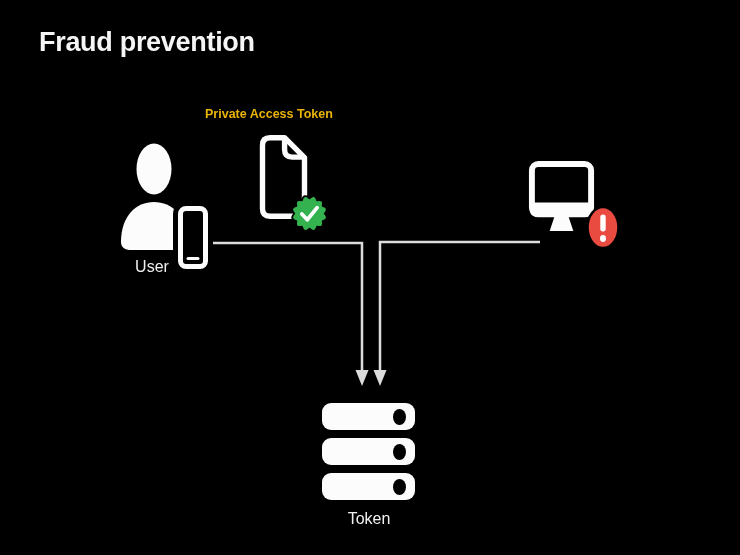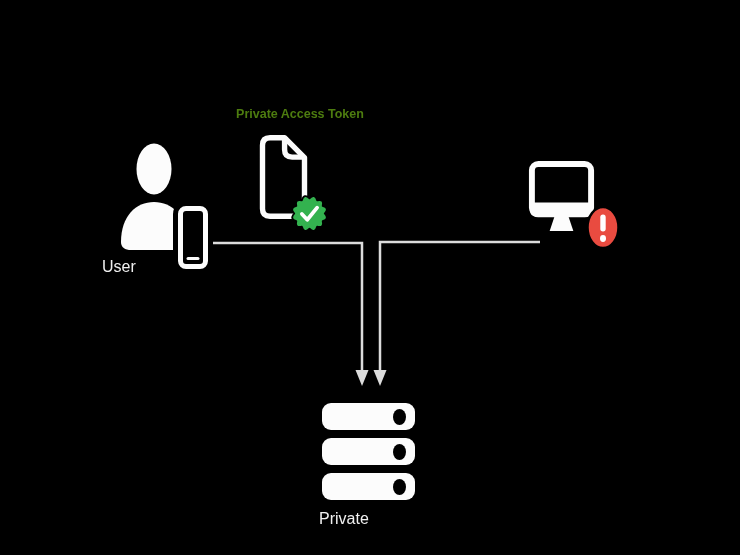--- a/index.html
+++ b/index.html
@@ -9,25 +9,25 @@
     font-family:"Liberation Sans","DejaVu Sans",sans-serif;
     color:var(--text,#f5f5f5);
   }
   .abs{position:absolute;}
   #page-title{
     left:39px;top:27px;
     font-size:27px;font-weight:700;letter-spacing:-.3px;
     color:var(--text,#f5f5f5);white-space:nowrap;
   }
   .node-label{
-    font-size:16px;color:#f0f0f0;text-align:left;white-space:nowrap;
+    font-size:16px;color:#f0f0f0;text-align:center;white-space:nowrap;
   }
   .token-label{
     left:205px;top:107px;width:190px;
-    font-size:12.5px;font-weight:600;color:#4d7c0f;text-align:center;white-space:nowrap;
+    font-size:12.5px;font-weight:600;color:#eab308;text-align:left;white-space:nowrap;
   }
   .icon-svg{display:block;}
   
   .phone{
     left:178px;top:206px;width:30px;height:63px;box-sizing:border-box;
     border:5px solid var(--icon,#fcfcfc);border-radius:8px;background:#000;
     box-shadow:0 0 0 5px #000;
   }
   .phone-notch{
     position:absolute;top:0;left:50%;transform:translateX(-50%);
@@ -45,20 +45,21 @@
   .server-dot{
     position:absolute;right:9px;top:50%;transform:translateY(-50%);
     width:13px;height:16px;background:#000;border-radius:50%;
   }
 </style>
 </head>
 <body>
 
 <div id="canvas">
 
+  <div id="page-title" class="abs">Fraud prevention</div>
 
   <svg class="abs" style="left:0;top:0" width="740" height="555" viewBox="0 0 740 555" aria-hidden="true">
     <path d="M210,243 H362 V372" fill="none" stroke="var(--line,#dcdcdc)" stroke-width="2.5"></path>
     <polygon points="355.5,370 368.5,370 362,386" fill="var(--line,#dcdcdc)"></polygon>
     <path d="M540,242 H380 V372" fill="none" stroke="var(--line,#dcdcdc)" stroke-width="2.5"></path>
     <polygon points="373.5,370 386.5,370 380,386" fill="var(--line,#dcdcdc)"></polygon>
   </svg>
 
   <svg class="abs icon-svg" style="left:119px;top:141px" width="70" height="110" viewBox="0 0 70 108" aria-hidden="true">
     <ellipse cx="35" cy="27" rx="17.5" ry="25.5" fill="var(--icon,#fcfcfc)"></ellipse>
@@ -95,15 +96,15 @@
     <div class="server-bar">
       <div class="server-dot"></div>
     </div>
     <div class="server-bar">
       <div class="server-dot"></div>
     </div>
     <div class="server-bar">
       <div class="server-dot"></div>
     </div>
   </div>
-  <div class="abs node-label" style="left:319px;top:510px;width:100px">Private</div>
+  <div class="abs node-label" style="left:319px;top:510px;width:100px">Token</div>
 
 </div>
 
 </body></html>

